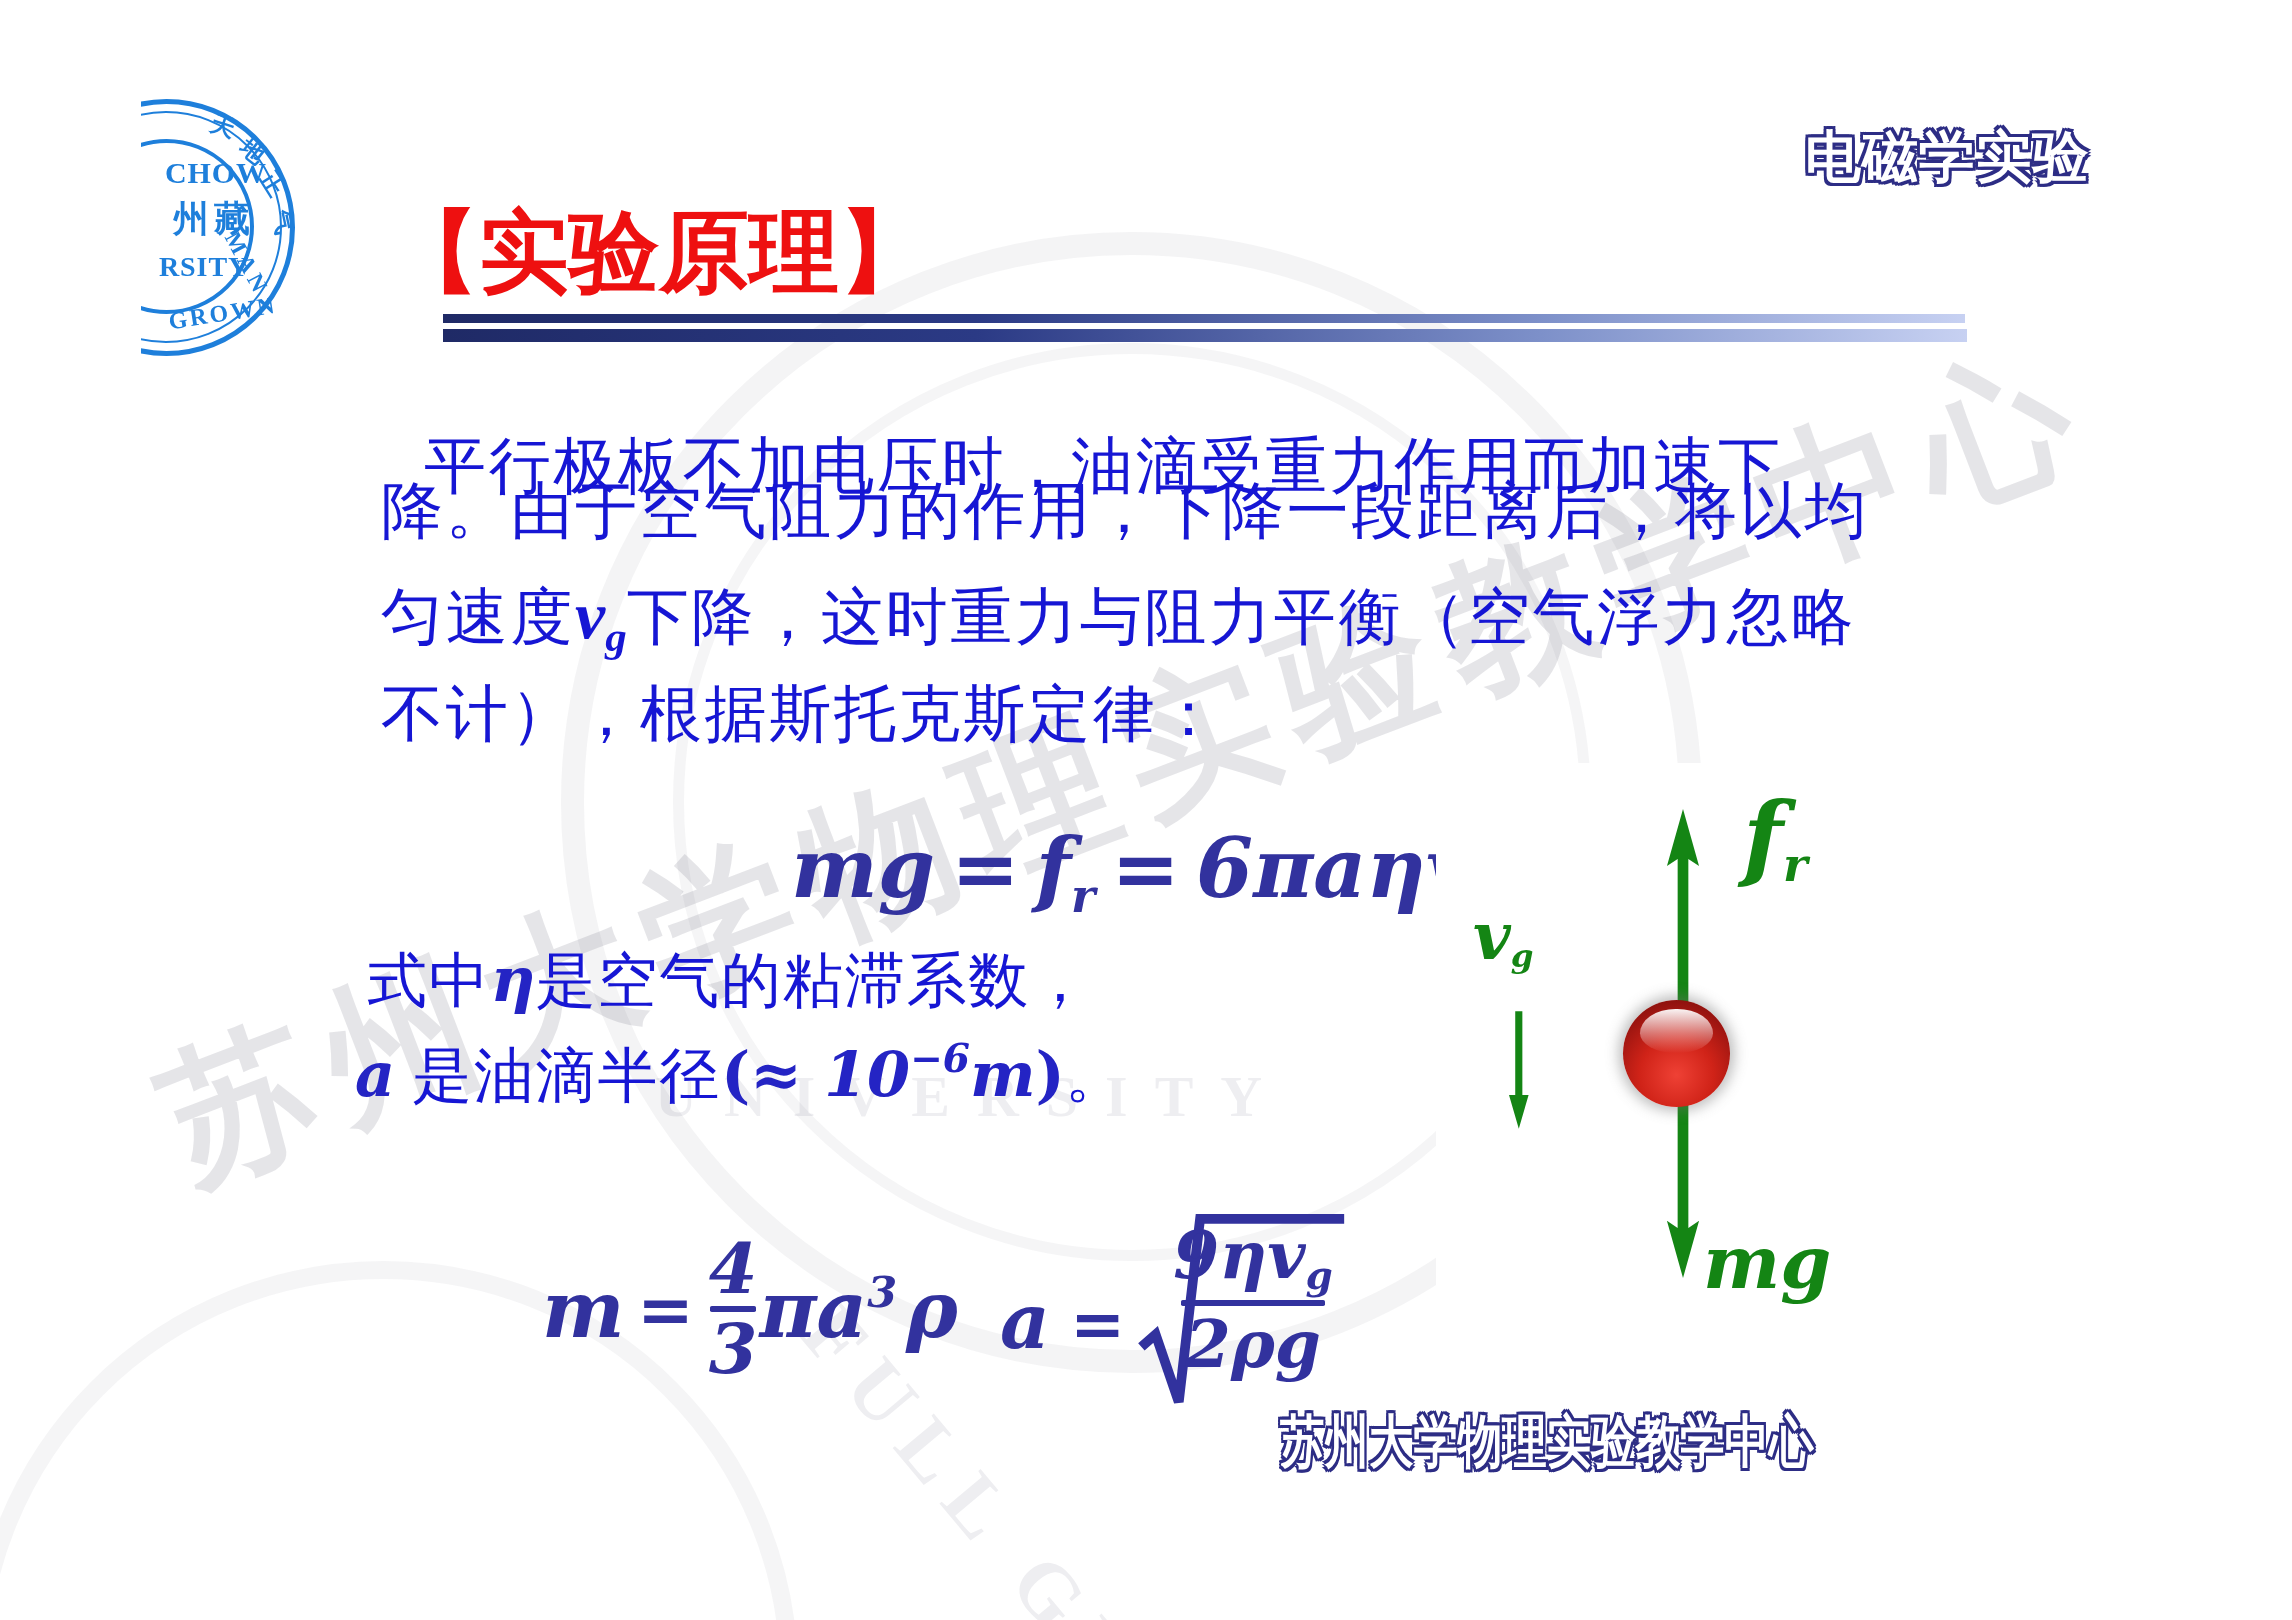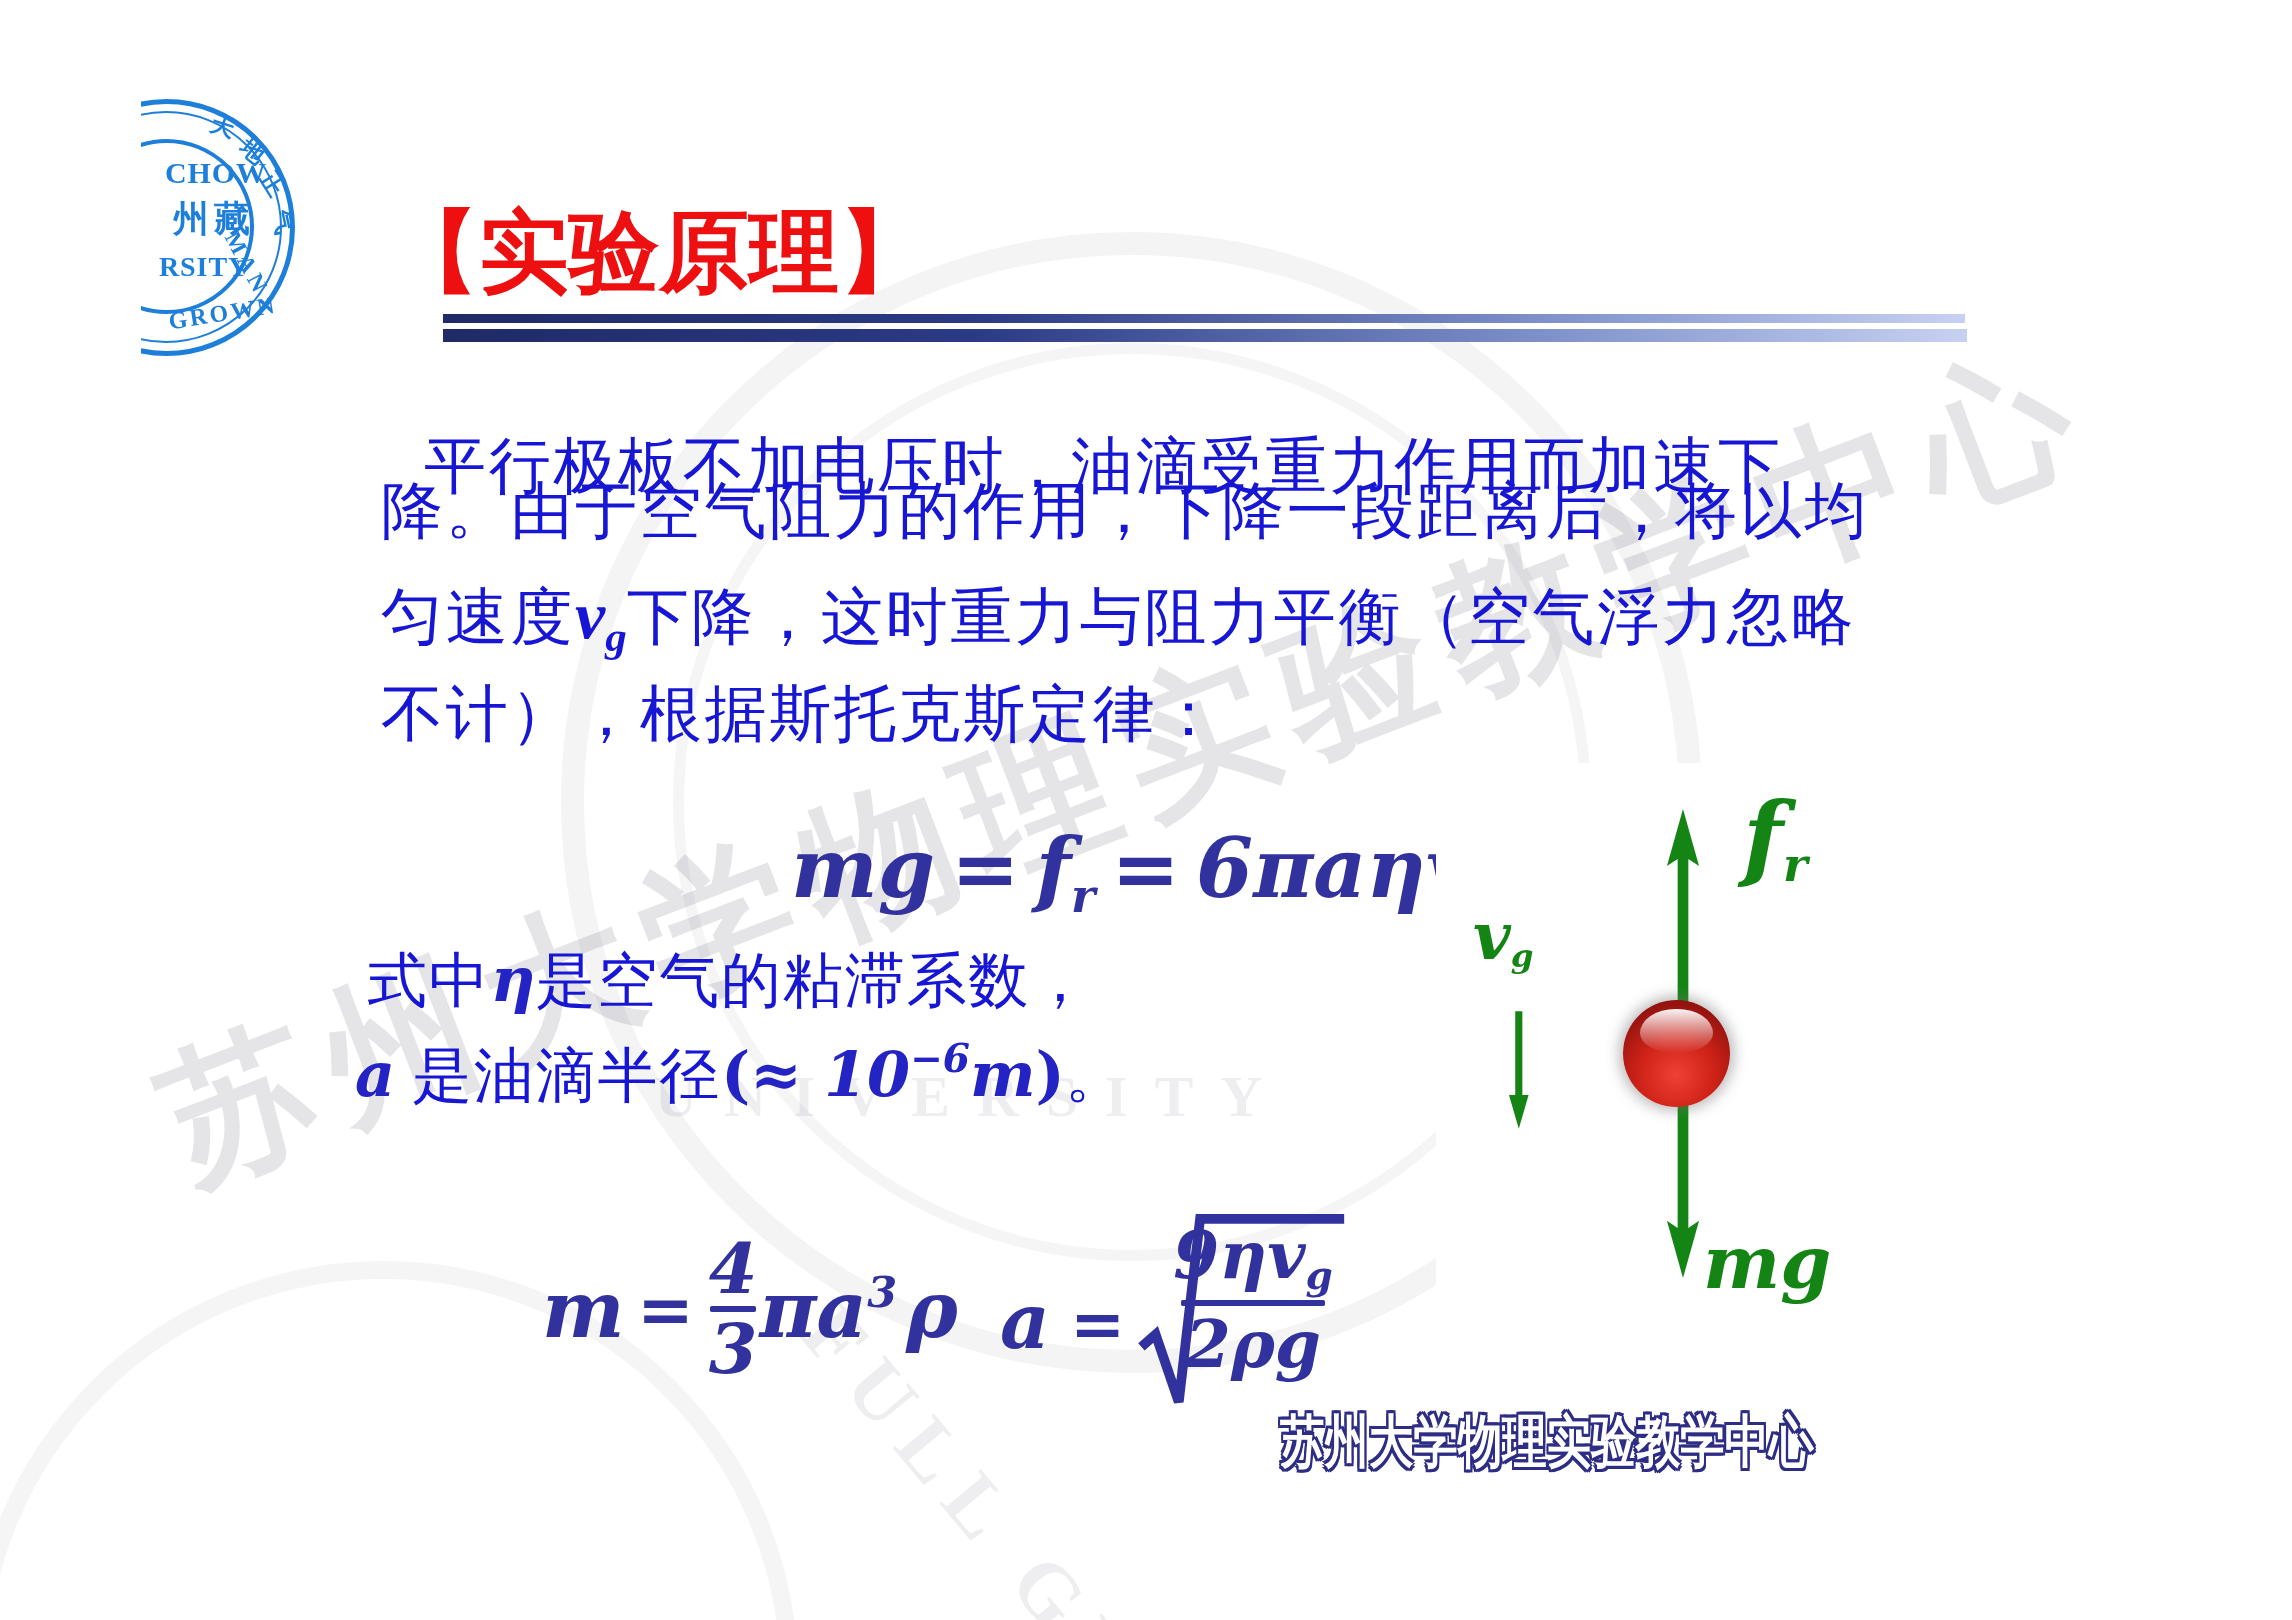--- a/index.html
+++ b/index.html
@@ -118,20 +118,21 @@
     <span class="motto" style="left:120px;top:78px;transform:rotate(58deg);">正</span>
     <span class="motto" style="left:130px;top:116px;transform:rotate(78deg);">气</span>
     <span class="latin" style="left:24px;top:64px;font-size:30px;letter-spacing:0.9px;">CHOW</span>
     <span style="left:32px;top:107px;font-size:36px;">州</span>
     <span style="left:73px;top:107px;font-size:36px;">藏</span>
     <span class="latin" style="left:18px;top:159px;font-size:28px;letter-spacing:0.9px;">RSITY</span>
     <span class="latin" style="left:100px;top:134px;font-size:23px;letter-spacing:4.5px;transform:rotate(62deg);transform-origin:left top;">MAN</span>
     <span class="latin" style="left:27px;top:207px;font-size:24px;letter-spacing:2.7px;transform:rotate(-9deg);">GROWN</span>
   </div>
 
+  <div class="hollow corner-tag abs">电磁学实验</div>
 
   <div class="title abs">【实验原理】</div>
   <div class="bar b1 abs"></div>
   <div class="bar b2 abs"></div>
 
   <div class="para-line indent abs" style="left:381px;top:383px;">平行极板不加电压时，油滴受重力作用而加速下</div>
   <div class="para-line abs" style="left:381px;top:476px;">降。由于空气阻力的作用，下降一段距离后，将以均</div>
   <div class="para-line abs" style="left:381px;top:576px;"><span>匀速度</span><span class="inline-var"><span>v</span><span class="sub">g</span></span><span>下降，这时重力与阻力平衡（空气浮力忽略</span></div>
   <div class="para-line abs" style="left:381px;top:679px;">不计），根据斯托克斯定律：</div>
 

